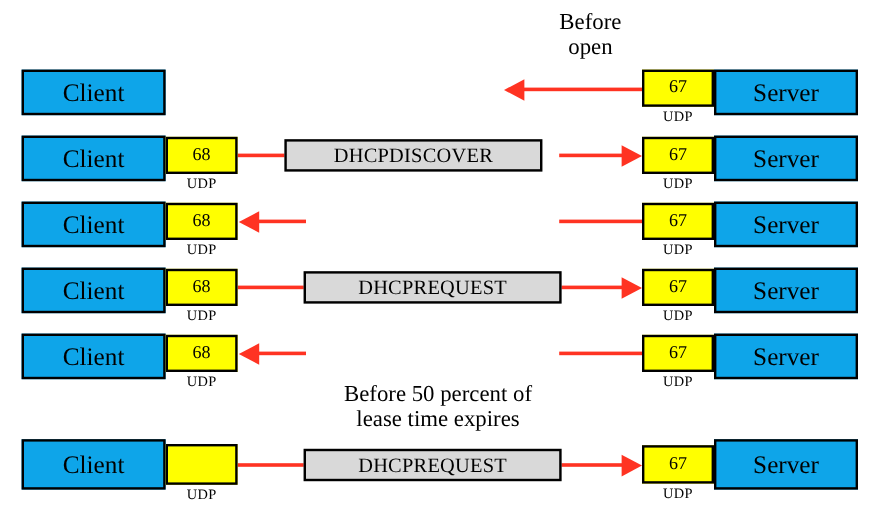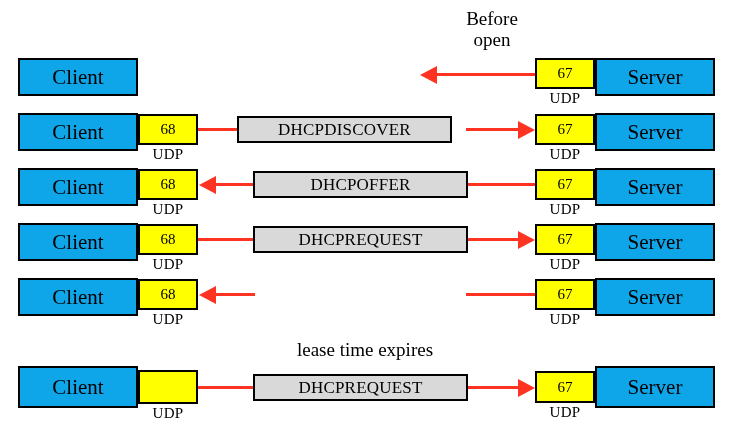--- a/index.html
+++ b/index.html
@@ -25,21 +25,21 @@
     position:absolute;
     background:#ffff00;
     border:2px solid #000000;
     box-sizing:border-box;
     display:flex;align-items:center;justify-content:center;
     font-size:15px;color:#000;
     z-index:4;
   }
   .udp{
     position:absolute;
-    font-size:15px;color:#000;
+    font-size:12px;color:#000;
     text-align:center;
     z-index:3;
     letter-spacing:0.3px;
   }
   .msg{
     position:absolute;
     background:#d9d9d9;
     border:2px solid #000000;
     box-sizing:border-box;
     display:flex;align-items:center;justify-content:center;
@@ -136,23 +136,20 @@
   </div>
   <div class="port" style="left:138px;top:169px;width:60px;height:31px;">
     <span>68</span>
   </div>
   <div class="udp" style="left:138px;top:201px;width:60px;">
     <span>UDP</span>
   </div>
 
   <div class="arrowL" style="left:199px;top:175.5px;"></div>
   <div class="wire" style="left:214px;top:183px;width:41px;"></div>
-  <div class="msg" style="left:253px;top:171px;width:215px;height:27px;">
-    <span>DHCPOFFER</span>
-  </div>
   <div class="wire" style="left:466px;top:183px;width:71px;"></div>
 
   <div class="port" style="left:535px;top:169px;width:60px;height:31px;">
     <span>67</span>
   </div>
   <div class="udp" style="left:535px;top:201px;width:60px;">
     <span>UDP</span>
   </div>
   <div class="node" style="left:595px;top:168px;width:120px;height:38px;">
     <span>Server</span>
@@ -203,21 +200,21 @@
     <span>67</span>
   </div>
   <div class="udp" style="left:535px;top:311px;width:60px;">
     <span>UDP</span>
   </div>
   <div class="node" style="left:595px;top:278px;width:120px;height:38px;">
     <span>Server</span>
   </div>
 
   <div class="note" style="left:260px;top:318px;width:210px;">
-    <br>
+    <span>Before 50 percent of</span><br>
     <span>lease time expires</span>
   </div>
 
   <div class="node" style="left:18px;top:366px;width:120px;height:42px;">
     <span>Client</span>
   </div>
   <div class="port" style="left:138px;top:370px;width:60px;height:34px;">
     <span></span>
   </div>
   <div class="udp" style="left:138px;top:405px;width:60px;">

